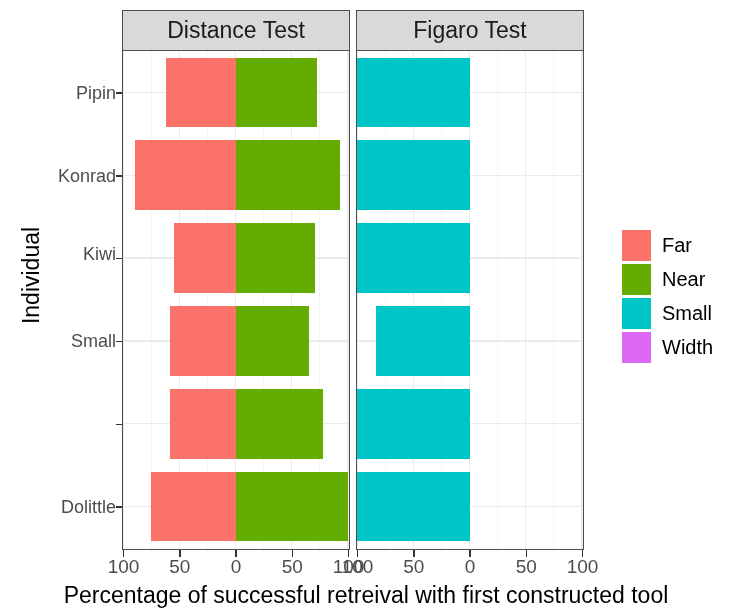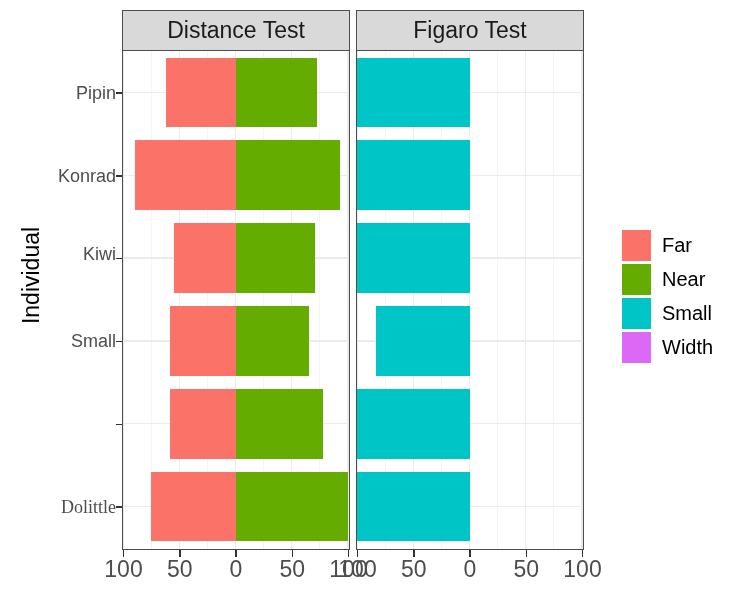--- a/index.html
+++ b/index.html
@@ -71,21 +71,21 @@
 
   
   .bar{position:absolute;box-sizing:border-box;}
 
   
   .x-tick-marks{position:absolute;height:7px;top:550px;}
   .x-tick-mark{position:absolute;top:0;width:1.5px;height:7px;background:#333;}
   .x-tick-labels{position:absolute;top:556px;height:26px;}
   .x-tick-label{
     position:absolute;top:0;
-    font-size:23px;color:#4d4d4d;
+    font-size:19px;color:#4d4d4d;
     text-align:right;white-space:nowrap;
     transform:translateX(-50%);
   }
 
   
   #x-axis-title{
     position:absolute;left:0;top:582px;width:732px;
     text-align:center;font-size:23px;color:#000;
     white-space:nowrap;
   }
@@ -115,21 +115,21 @@
 
 <div id="chart-root">
 
   <div class="y-axis-title">Individual</div>
 
   <div id="y-tick-labels">
       <div class="y-tick-label" style="top: 175.75px;">Konrad</div>
       <div class="y-tick-label" style="top: 92.9167px;">Pipin</div>
       <div class="y-tick-label" style="top: 254px;">Kiwi</div>
       <div class="y-tick-label" style="top: 341.417px;">Small</div>
-      <div class="y-tick-label" style="top: 507.083px; font-family: Liberation Serif, serif;">Dolittle</div>
+      <div class="y-tick-label" style="top: 507.083px;">Dolittle</div>
     </div>
   <div id="y-tick-marks">
       <div class="y-tick-mark" style="top: 92.1667px;"></div>
       <div class="y-tick-mark" style="top: 175px;"></div>
       <div class="y-tick-mark" style="top: 257.833px;"></div>
       <div class="y-tick-mark" style="top: 340.667px;"></div>
       <div class="y-tick-mark" style="top: 423.5px;"></div>
       <div class="y-tick-mark" style="top: 506.333px;"></div>
     </div>
 
@@ -220,20 +220,21 @@
       <div class="x-tick-label" style="left: 225px;">100</div>
     </div>
   <div class="x-tick-labels" id="x-labels-width" style="left: 357.5px; width: 225px;">
       <div class="x-tick-label" style="left: 0px;">100</div>
       <div class="x-tick-label" style="left: 56.25px;">50</div>
       <div class="x-tick-label" style="left: 112.5px;">0</div>
       <div class="x-tick-label" style="left: 168.75px;">50</div>
       <div class="x-tick-label" style="left: 225px;">100</div>
     </div>
 
+  <div id="x-axis-title">Percentage of successful retreival with first constructed tool</div>
 
   <div id="legend">
       <div class="legend-row">
         <span class="legend-swatch" style="background: rgb(250, 114, 104);"></span>
         <span class="legend-label">Far</span>
       </div>
       <div class="legend-row">
         <span class="legend-swatch" style="background: rgb(100, 173, 0);"></span>
         <span class="legend-label">Near</span>
       </div>

